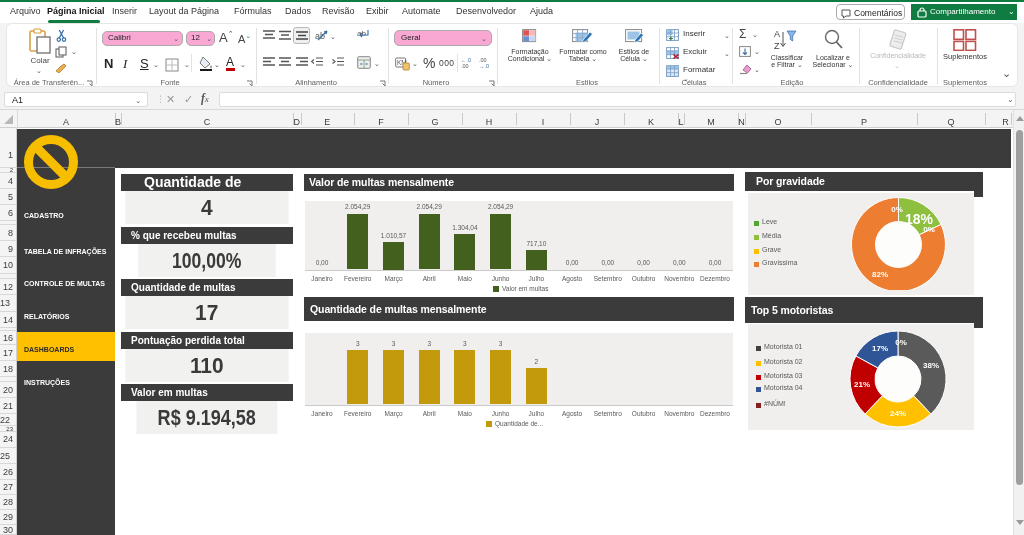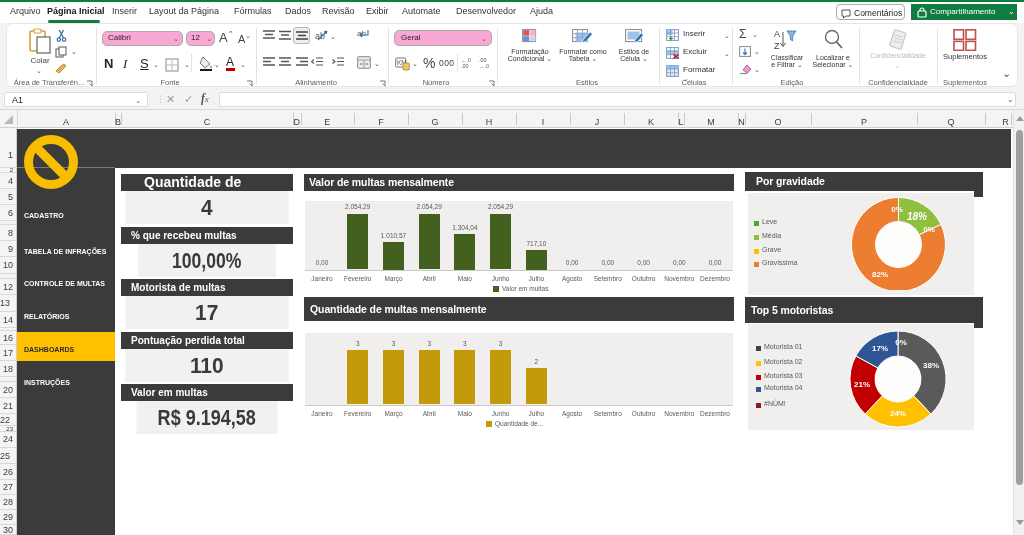--- a/index.html
+++ b/index.html
@@ -393,21 +393,21 @@
 <div class="abs" style="left:24px;top:119.5px;width:92px;color:#fff;font-weight:bold;font-size:7px;">TABELA DE INFRAÇÕES</div>
 <div class="abs" style="left:24px;top:151.5px;width:92px;color:#fff;font-weight:bold;font-size:7px;">CONTROLE DE MULTAS</div>
 <div class="abs" style="left:24px;top:184.5px;width:92px;color:#fff;font-weight:bold;font-size:7px;">RELATÓRIOS</div>
 <div class="abs" style="left:17px;top:204px;width:98px;height:29px;background:#ffc000;"></div>
 <div class="abs" style="left:24px;top:217.5px;width:92px;color:#2b2b2b;font-weight:bold;font-size:7px;">DASHBOARDS</div>
 <div class="abs" style="left:24px;top:250.5px;width:92px;color:#fff;font-weight:bold;font-size:7px;">INSTRUÇÕES</div>
   <div class="abs" style="left:121px;top:46.0px;width:171.5px;height:17px;background:#3b3b3b;color:#fff;font-weight:bold;font-size:14px;line-height:17px;padding-left:23px;">Quantidade de motoristas</div>
 <div class="abs" style="left:121px;top:63.0px;width:171.5px;height:33px;background:#f1f1ef;color:#3a3a3a;font-weight:bold;font-size:22px;line-height:33px;text-align:center;transform:scaleX(0.95);">4</div>
 <div class="abs" style="left:121px;top:98.6px;width:171.5px;height:17px;background:#3b3b3b;color:#fff;font-weight:bold;font-size:10px;line-height:17px;padding-left:10px;">% que recebeu multas</div>
 <div class="abs" style="left:121px;top:115.6px;width:171.5px;height:33px;background:#f1f1ef;color:#3a3a3a;font-weight:bold;font-size:22px;line-height:33px;text-align:center;transform:scaleX(0.8);">100,00%</div>
-<div class="abs" style="left:121px;top:151.2px;width:171.5px;height:17px;background:#3b3b3b;color:#fff;font-weight:bold;font-size:10px;line-height:17px;padding-left:10px;">Motorista de multas</div>
+<div class="abs" style="left:121px;top:151.2px;width:171.5px;height:17px;background:#3b3b3b;color:#fff;font-weight:bold;font-size:10px;line-height:17px;padding-left:10px;">Quantidade de multas</div>
 <div class="abs" style="left:121px;top:168.2px;width:171.5px;height:33px;background:#f1f1ef;color:#3a3a3a;font-weight:bold;font-size:22px;line-height:33px;text-align:center;transform:scaleX(0.95);">17</div>
 <div class="abs" style="left:121px;top:203.8px;width:171.5px;height:17px;background:#3b3b3b;color:#fff;font-weight:bold;font-size:10px;line-height:17px;padding-left:10px;">Pontuação perdida total</div>
 <div class="abs" style="left:121px;top:220.8px;width:171.5px;height:33px;background:#f1f1ef;color:#3a3a3a;font-weight:bold;font-size:22px;line-height:33px;text-align:center;transform:scaleX(0.95);">110</div>
 <div class="abs" style="left:121px;top:256.4px;width:171.5px;height:17px;background:#3b3b3b;color:#fff;font-weight:bold;font-size:10px;line-height:17px;padding-left:10px;">Valor em multas</div>
 <div class="abs" style="left:121px;top:273.4px;width:171.5px;height:33px;background:#f1f1ef;color:#3a3a3a;font-weight:bold;font-size:22px;line-height:33px;text-align:center;transform:scaleX(0.82);">R$ 9.194,58</div>
   <div class="abs" style="left:303px;top:40px;width:433px;height:127px;background:#fff;"></div>
 <div class="abs" style="left:304px;top:45.5px;width:430px;height:17.5px;background:#3b3b3b;color:#fff;font-weight:bold;font-size:10.5px;letter-spacing:-0.1px;line-height:17.5px;padding-left:5px;">Valor de multas mensalmente</div>
 <div class="abs" style="left:305px;top:73px;width:428px;height:68.5px;background:#f0efed;"></div>
 <div class="abs" style="left:305px;top:142px;width:428px;height:1px;background:#c9c9c9;"></div>
 <div class="abs" style="left:298.0px;top:131.0px;width:48px;text-align:center;font-size:6.5px;color:#595959;">0,00</div>
@@ -482,21 +482,21 @@
 <div class="abs" style="left:754px;top:120.7px;width:5px;height:5px;background:#ffc000;"></div>
 <div class="abs" style="left:762px;top:117.7px;font-size:7px;color:#595959;">Grave</div>
 <div class="abs" style="left:754px;top:134.2px;width:5px;height:5px;background:#ed7d31;"></div>
 <div class="abs" style="left:762px;top:131.2px;font-size:7px;color:#595959;">Gravíssima</div>
 <svg class="abs" style="left:840px;top:62px;" width="120" height="100" viewBox="840 190 120 100">
 <path d="M 898.5 197.5 A 47 47 0 0 1 941.0 224.5 L 919.3 234.7 A 23 23 0 0 0 898.5 221.5 Z" fill="#8ebf3f" stroke="#fff" stroke-width="1"></path>
 <path d="M 941.0 224.5 A 47 47 0 1 1 898.5 197.5 L 898.5 221.5 A 23 23 0 1 0 919.3 234.7 Z" fill="#ed7d31" stroke="#fff" stroke-width="1"></path>
 <circle cx="898.5" cy="244.5" r="22.5" fill="#fdfdfc"></circle>
 </svg>
 <div class="abs" style="left:885px;top:76.5px;width:24px;text-align:center;font-size:8px;font-weight:bold;color:#fff;">0%</div>
-<div class="abs" style="left:905px;top:83.0px;width:24px;text-align:center;font-size:10px;font-weight:bold;color:#fff;font-style:italic;">18%</div>
+<div class="abs" style="left:905px;top:83.0px;width:24px;font-size:14px;font-weight:bold;color:#fff;">18%</div>
 <div class="abs" style="left:917px;top:96.5px;width:24px;text-align:center;font-size:8px;font-weight:bold;color:#fff;">0%</div>
 <div class="abs" style="left:868px;top:142.0px;width:24px;text-align:center;font-size:8px;font-weight:bold;color:#fff;">82%</div>
 <div class="abs" style="left:745px;top:168.5px;width:238px;height:26px;background:#3b3b3b;color:#fff;font-weight:bold;font-size:10.5px;letter-spacing:-0.1px;line-height:27px;padding-left:6px;">Top 5 motoristas</div>
 <div class="abs" style="left:974px;top:193px;width:9px;height:7px;background:#3b3b3b;"></div>
 <div class="abs" style="left:748px;top:195.5px;width:226px;height:106.5px;background:#f0efed;"></div>
 <div class="abs" style="left:756px;top:218.1px;width:5px;height:5px;background:#404040;"></div>
 <div class="abs" style="left:764px;top:215.1px;font-size:7px;color:#595959;">Motorista 01</div>
 <div class="abs" style="left:756px;top:233.2px;width:5px;height:5px;background:#ffc000;"></div>
 <div class="abs" style="left:764px;top:230.2px;font-size:7px;color:#595959;">Motorista 02</div>
 <div class="abs" style="left:756px;top:246.5px;width:5px;height:5px;background:#c00000;"></div>

